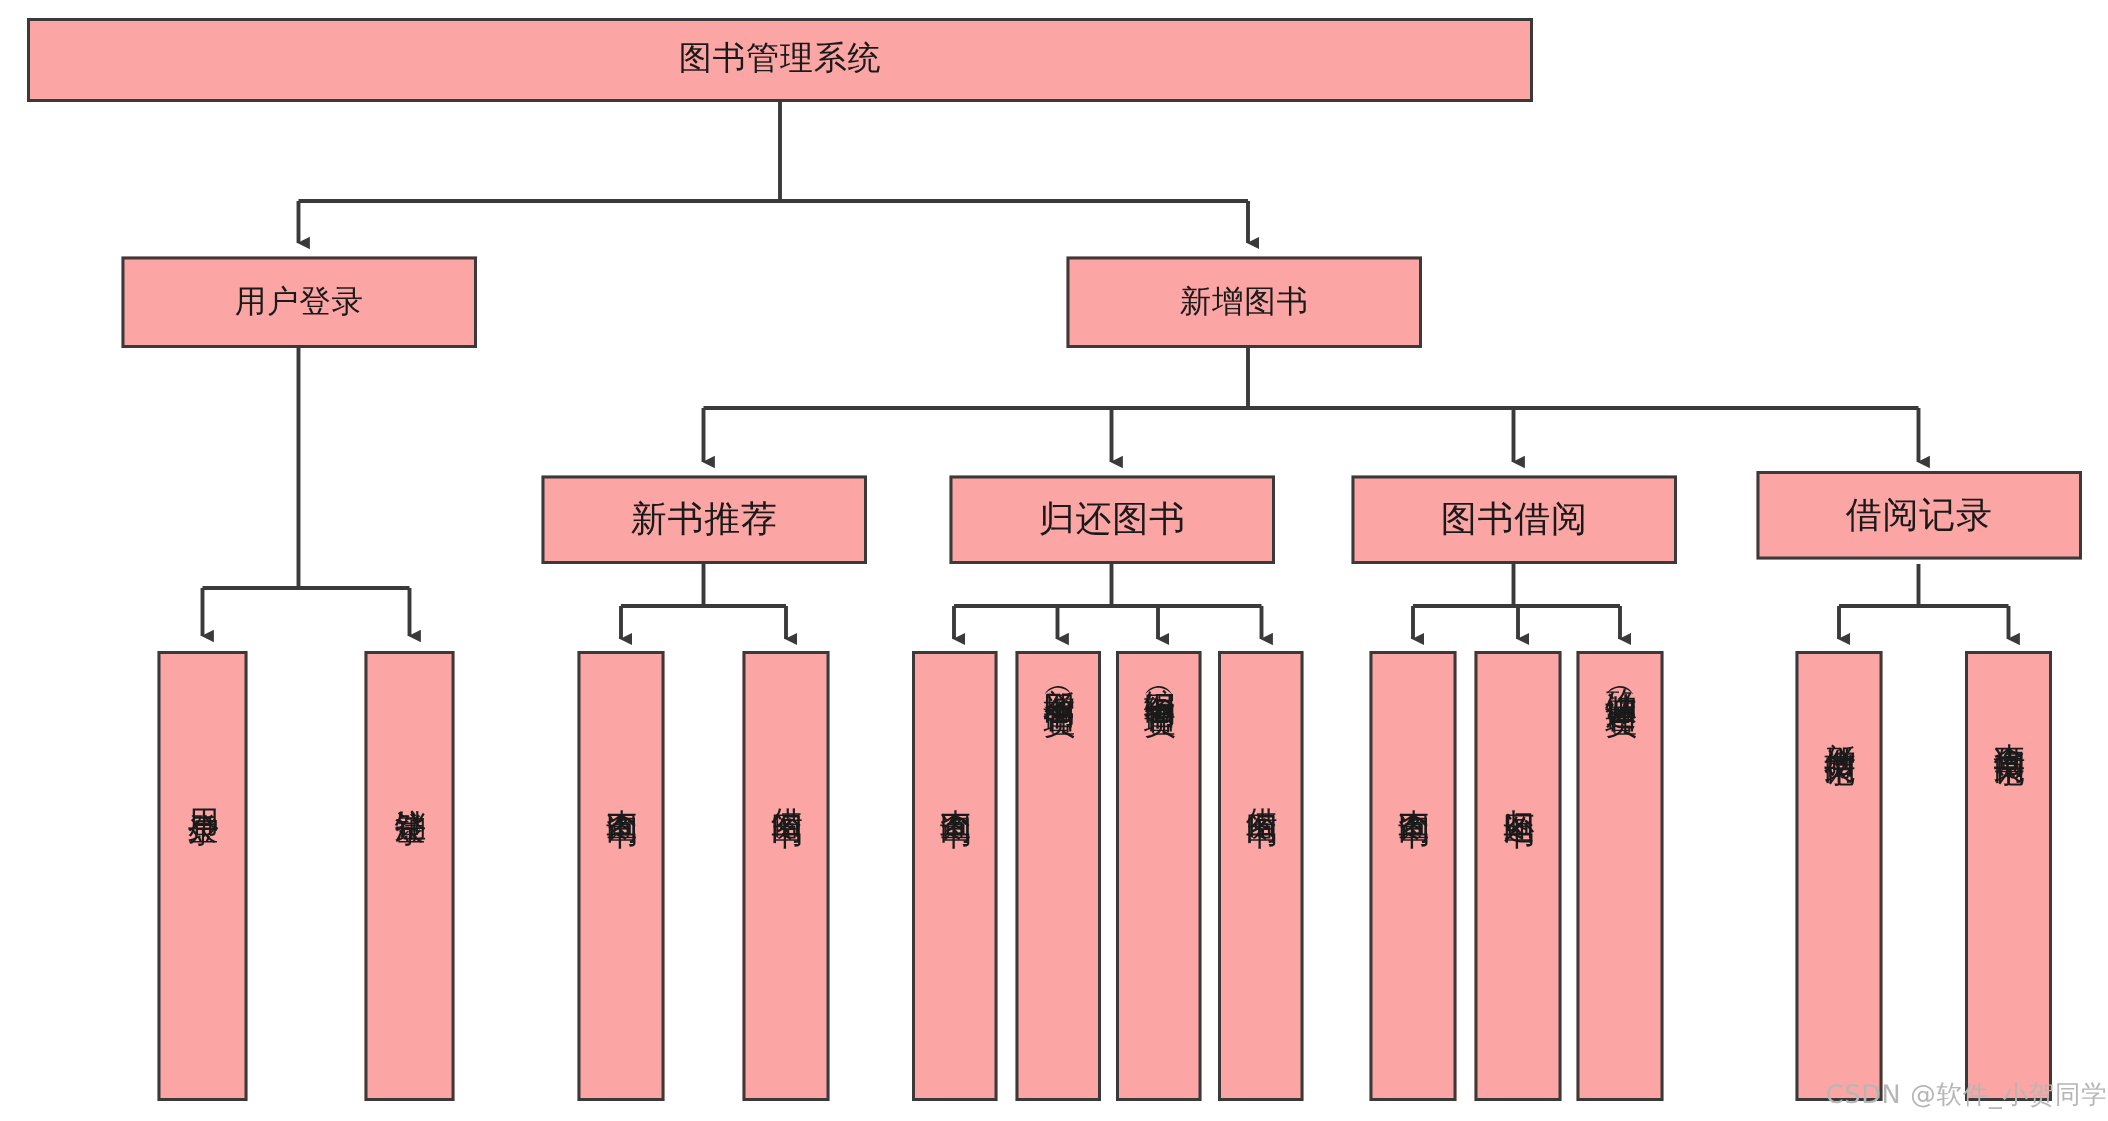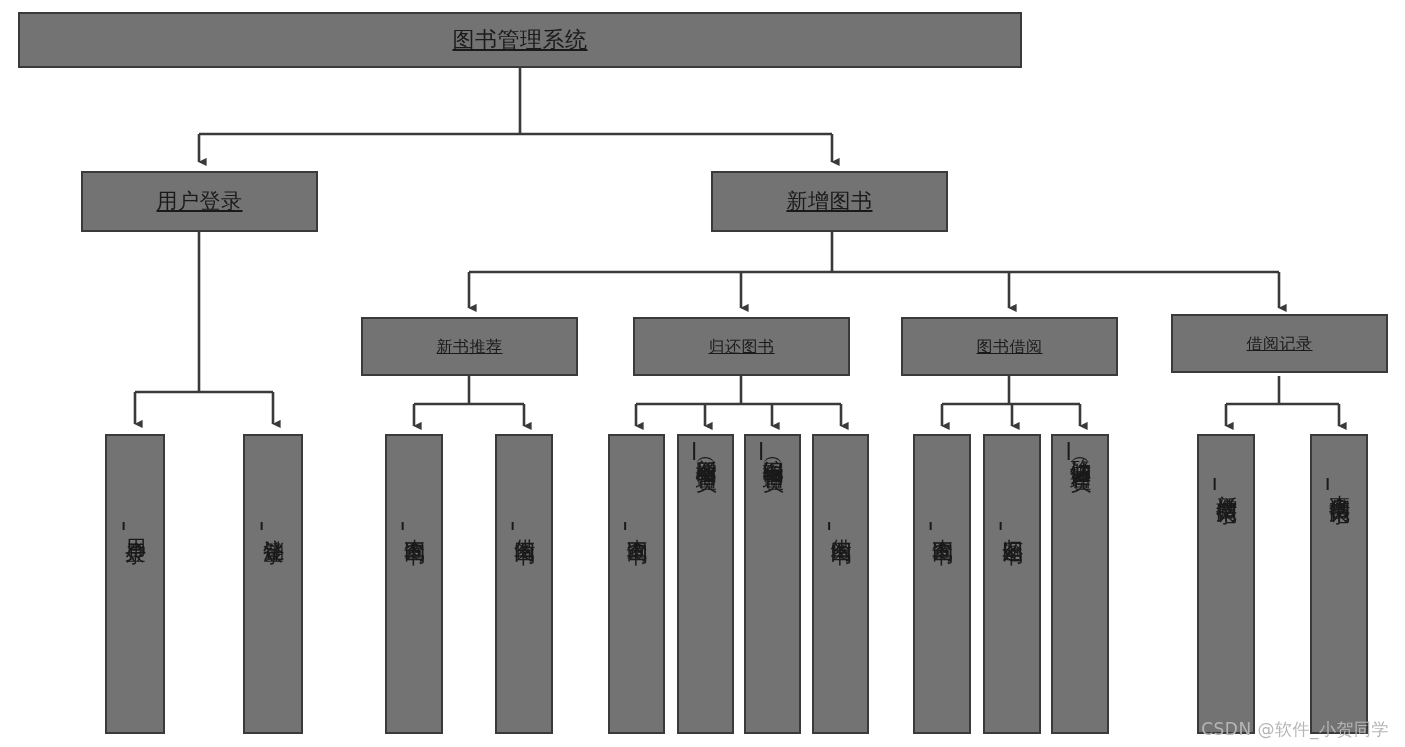--- a/index.html
+++ b/index.html
@@ -23,57 +23,56 @@
     position: absolute;
     left: 0;
     top: 0;
     width: 1405px;
     height: 747px;
     pointer-events: none;
   }
   .node {
     position: absolute;
     box-sizing: border-box;
-    background: #737373;
+    background: #fca5a5;
     border: 2.5px solid #3a3a3a;
     display: flex;
     align-items: center;
     justify-content: center;
     z-index: 2;
-    text-decoration: underline;
   }
   .node .lbl {
     font-size: 21px;
     line-height: 1.12;
     letter-spacing: 0.5px;
     color: #1a1a1a;
     white-space: nowrap;
   }
   .node.root .lbl { font-size: 22px; }
   .node.l2 .lbl { font-size: 21px; }
-  .node.l3 .lbl { font-size: 16px; }
+  .node.l3 .lbl { font-size: 24px; }
   
   .node.leaf {
     align-items: flex-start;
     justify-content: center;
     padding-top: 6px;
   }
   .node.leaf .lbl {
     writing-mode: vertical-rl;
     text-orientation: upright;
     -webkit-writing-mode: vertical-rl;
     font-size: 21px;
     line-height: 1.30;
     letter-spacing: 2px;
     white-space: nowrap;
     display: block;
   }
   .watermark {
     position: absolute;
-    right: 16px;
+    right: 0;
     bottom: 6px;
     font-size: 17px;
     color: #b6b6b6;
     letter-spacing: 0.5px;
     z-index: 5;
     white-space: nowrap;
   }
 </style>
 </head>
 <body>

